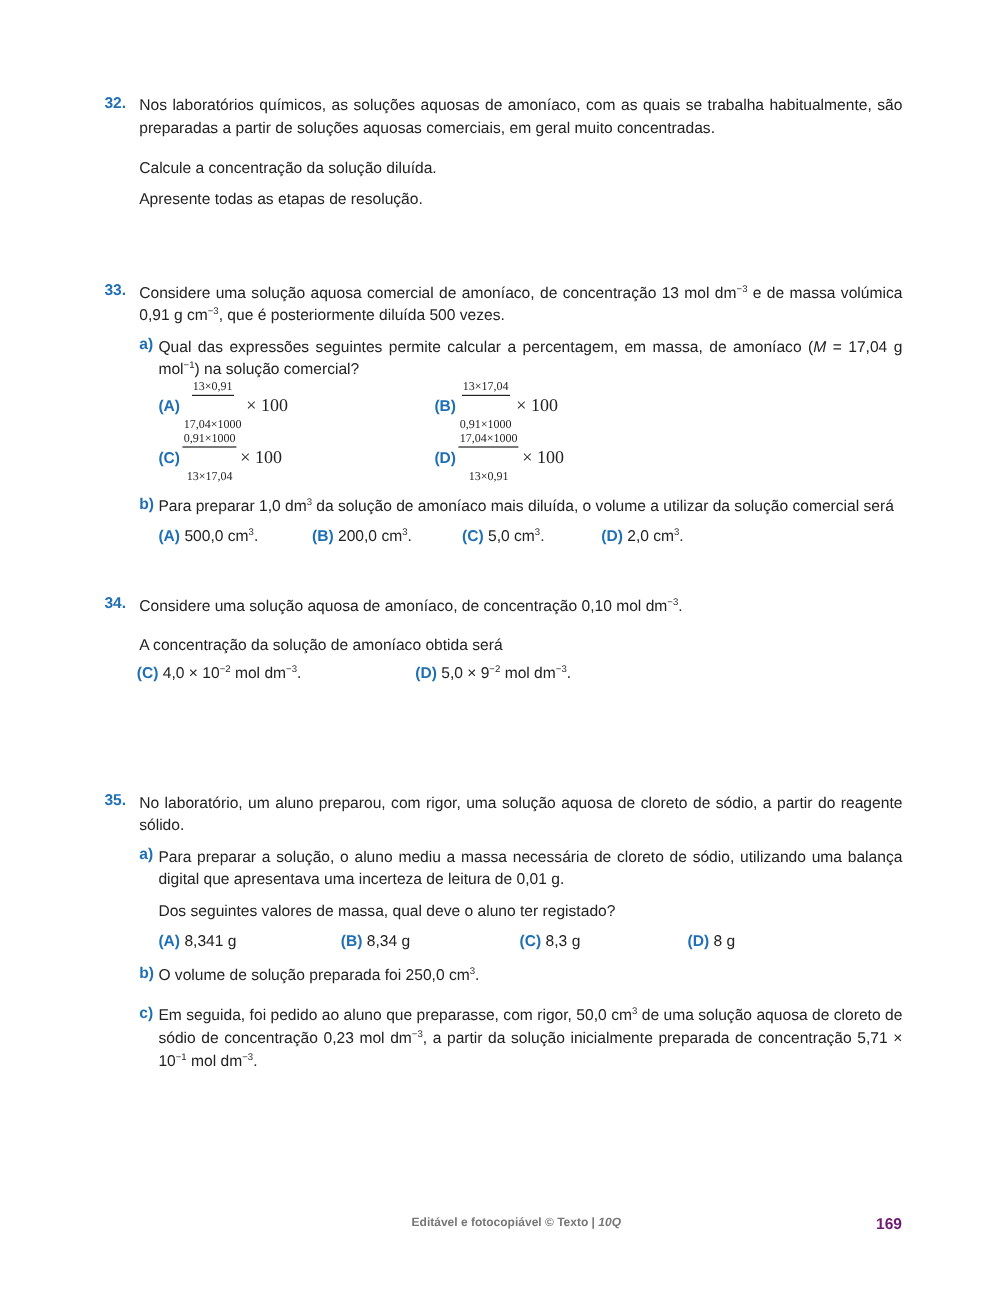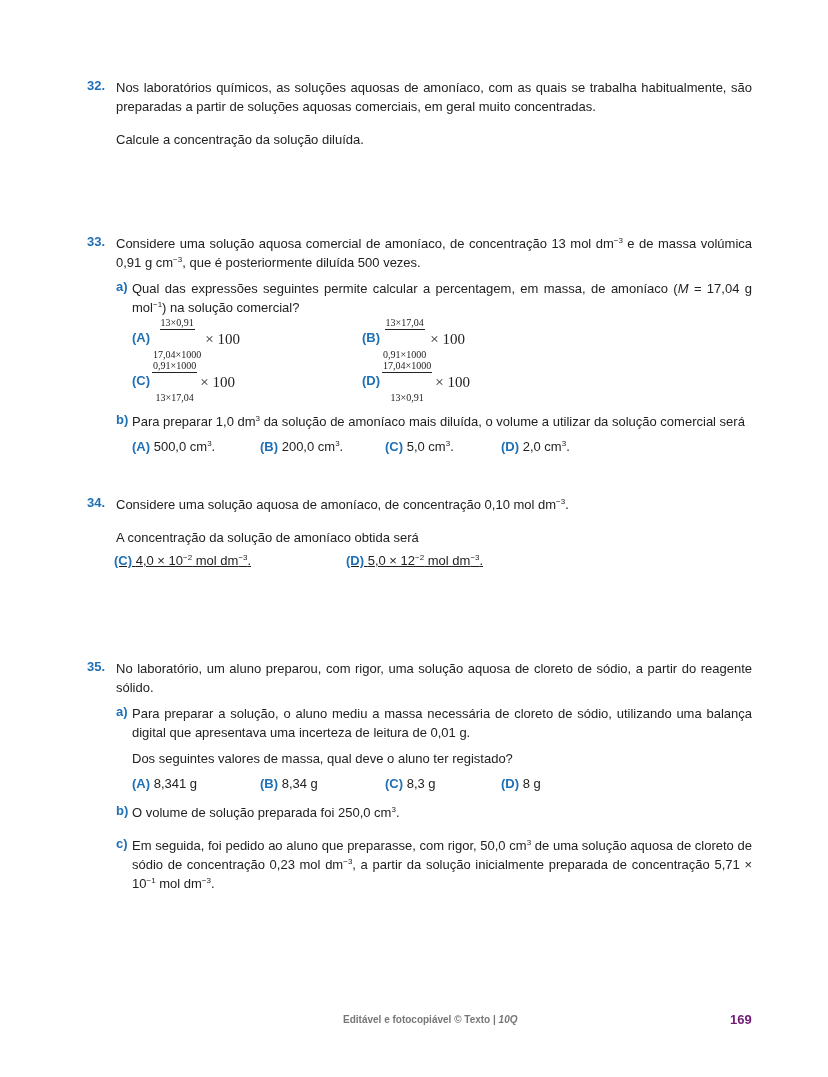--- a/index.html
+++ b/index.html
@@ -34,20 +34,21 @@
 <div class="page">
 
   <div class="q" style="top:78px;">
     <span class="qnum">32.</span>
     <div class="qbody">
       <p>Nos laboratórios químicos, as soluções aquosas de amoníaco, com as quais se trabalha habitualmente, são preparadas a partir de soluções aquosas comerciais, em geral muito concentradas.</p>
       <div class="gap"></div>
       <div class="gap"></div>
       <p>Calcule a concentração da solução diluída.</p>
       <div class="gap"></div>
+      <p>Apresente todas as etapas de resolução.</p>
     </div>
   </div>
 
   <div class="q" style="top:234px;">
     <span class="qnum">33.</span>
     <div class="qbody">
       <p><span>Considere uma solução aquosa comercial de amoníaco, de concentração 13 mol dm</span><sup>−3</sup><span> e de massa volúmica 0,91 g cm</span><sup>−3</sup><span>, que é posteriormente diluída 500 vezes.</span></p>
       <div class="gap"></div>
       <div class="sub">
         <span class="sublabel">a)</span>
@@ -87,38 +88,38 @@
     </div>
   </div>
 
   <div class="q" style="top:495px;">
     <span class="qnum">34.</span>
     <div class="qbody">
       <p><span>Considere uma solução aquosa de amoníaco, de concentração 0,10 mol dm</span><sup>−3</sup>.</p>
       <div class="gap"></div>
       <div class="gap"></div>
       <p>A concentração da solução de amoníaco obtida será</p>
-      <div class="opts" style="margin-top:6px; margin-left:-2px;text-decoration:underline;">
+      <div class="opts" style="margin-top:6px; margin-left:-2px;">
         <span class="opt" style="width:232px;"><span class="lbl">(C)</span> <span>4,0 × 10</span><sup>−2</sup><span> mol dm</span><sup>−3</sup>.</span>
-        <span class="opt"><span class="lbl">(D)</span> <span>5,0 × 12</span><sup>−2</sup><span> mol dm</span><sup>−3</sup>.</span>
+        <span class="opt"><span class="lbl">(D)</span> <span>5,0 × 9</span><sup>−2</sup><span> mol dm</span><sup>−3</sup>.</span>
       </div>
     </div>
   </div>
 
   <div class="q" style="top:659px;">
     <span class="qnum">35.</span>
     <div class="qbody">
       <p>No laboratório, um aluno preparou, com rigor, uma solução aquosa de cloreto de sódio, a partir do reagente sólido.</p>
       <div class="gap"></div>
       <div class="sub">
         <span class="sublabel">a)</span>
         <p>Para preparar a solução, o aluno mediu a massa necessária de cloreto de sódio, utilizando uma balança digital que apresentava uma incerteza de leitura de 0,01 g.</p>
         <div class="gap"></div>
         <p>Dos seguintes valores de massa, qual deve o aluno ter registado?</p>
-        <div class="opts" style="margin-top:8px;">
+        <div class="opts" style="margin-top:8px;gap:24px;">
           <span class="opt" style="width:128px;"><span class="lbl">(A)</span> <span>8,341 g</span></span>
           <span class="opt" style="width:125px;"><span class="lbl">(B)</span> <span>8,34 g</span></span>
           <span class="opt" style="width:116px;"><span class="lbl">(C)</span> <span>8,3 g</span></span>
           <span class="opt"><span class="lbl">(D)</span> <span>8 g</span></span>
         </div>
       </div>
       <div class="gap" style="height:12px;"></div>
       <div class="sub">
         <span class="sublabel">b)</span>
         <p><span>O volume de solução preparada foi 250,0 cm</span><sup>3</sup>.</p>

